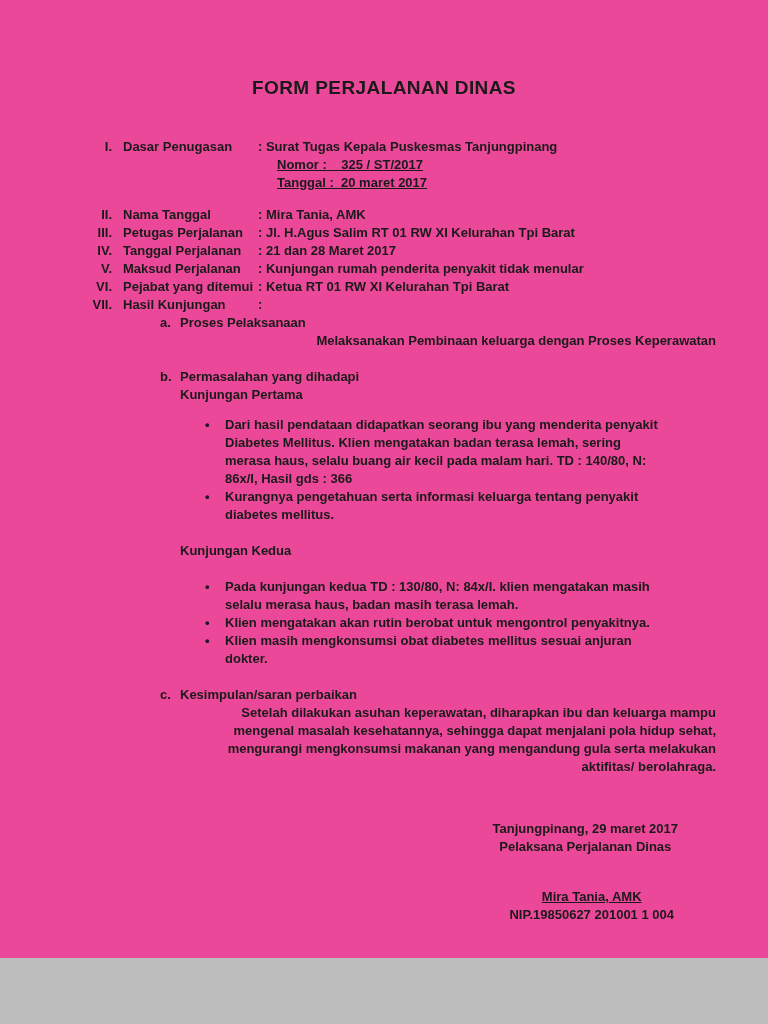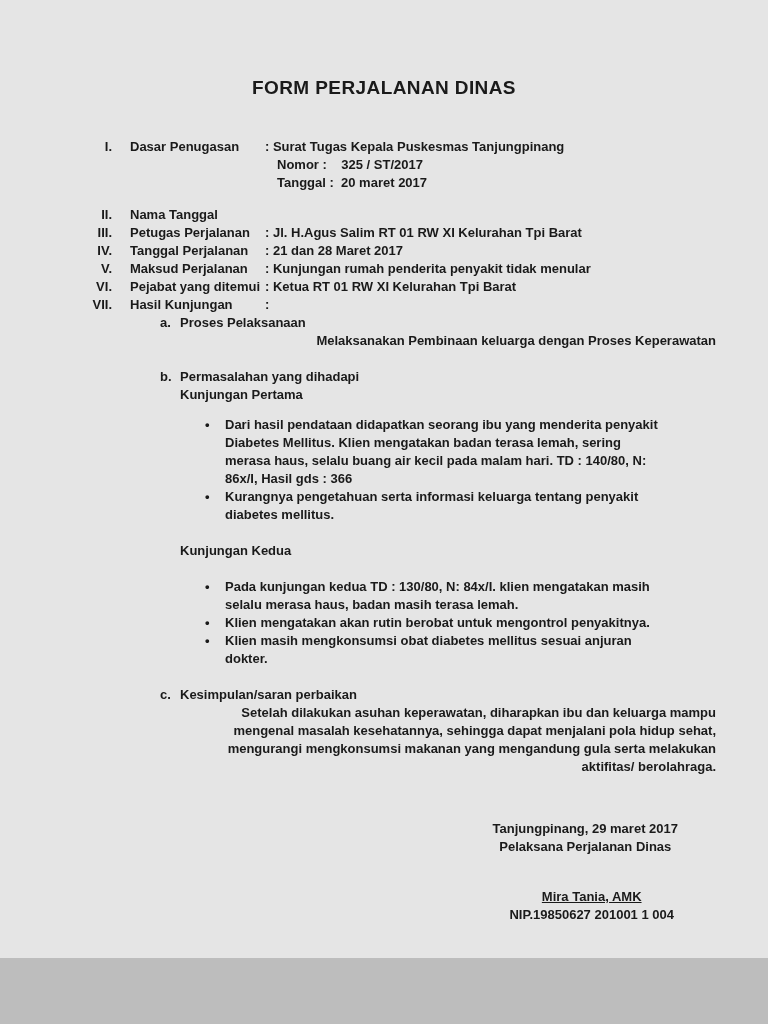--- a/index.html
+++ b/index.html
@@ -1,32 +1,32 @@
 <!DOCTYPE html>
 <html><head>
 <meta charset="utf-8">
 <style>
   * { box-sizing: border-box; }
   html, body { margin: 0; padding: 0; background: #ffffff; }
   .canvas {
     width: 768px; height: 1024px; position: relative; overflow: hidden;
-    background: #e5e5e5; color: #1a1a1a;
+    background: #ec4899; color: #1a1a1a;
     font-family: "Liberation Sans", sans-serif;
     font-weight: 700; font-size: 13px; line-height: 18px;
   }
   .doc-title {
     margin-top: 76px; text-align: center;
     font-size: 19px; line-height: 24px; letter-spacing: 0.4px;
   }
   .item-list { margin-top: 38px; }
   .row { display: flex; align-items: flex-start; }
   .c-num   { flex: 0 0 112px; text-align: right; }
-  .c-label { flex: 0 0 135px; margin-left: 18px; }
+  .c-label { flex: 0 0 135px; margin-left: 11px; }
   .c-value { flex: 1; padding-right: 94px; white-space: pre-wrap; }
-  .extra-line { margin-left: 277px; white-space: pre; }
+  .extra-line { margin-left: 277px; white-space: pre; text-decoration: underline; }
   .gap-sm { height: 14px; }
   .sec { margin-left: 160px; }
   .sec-head { display: flex; }
   .sec-num { flex: 0 0 20px; }
   .sec-title { flex: 1; }
   .sec-body { margin-left: 21px; padding-right: 52px; text-align: right; }
   .visit-title { margin-left: 20px; }
   .mt-12 { margin-top: 12px; }
   .mt-18 { margin-top: 18px; }
   .bullet { display: flex; margin-left: 45px; }
@@ -61,20 +61,21 @@
       <span class="c-value">: Surat Tugas Kepala Puskesmas Tanjungpinang</span>
     </div>
     <div class="extra-line">Nomor :    325 / ST/2017</div>
     <div class="extra-line">Tanggal :  20 maret 2017</div>
 
     <div class="gap-sm"></div>
 
     <div class="row">
       <span class="c-num">II.</span>
       <span class="c-label">Nama Tanggal</span>
+      <span class="c-value">: Mira Tania, AMK</span>
     </div>
     <div class="row">
       <span class="c-num">III.</span>
       <span class="c-label">Petugas Perjalanan</span>
       <span class="c-value">: Jl. H.Agus Salim RT 01 RW XI Kelurahan Tpi Barat</span>
     </div>
     <div class="row">
       <span class="c-num">IV.</span>
       <span class="c-label">Tanggal Perjalanan</span>
       <span class="c-value">: 21 dan 28 Maret 2017</span>

